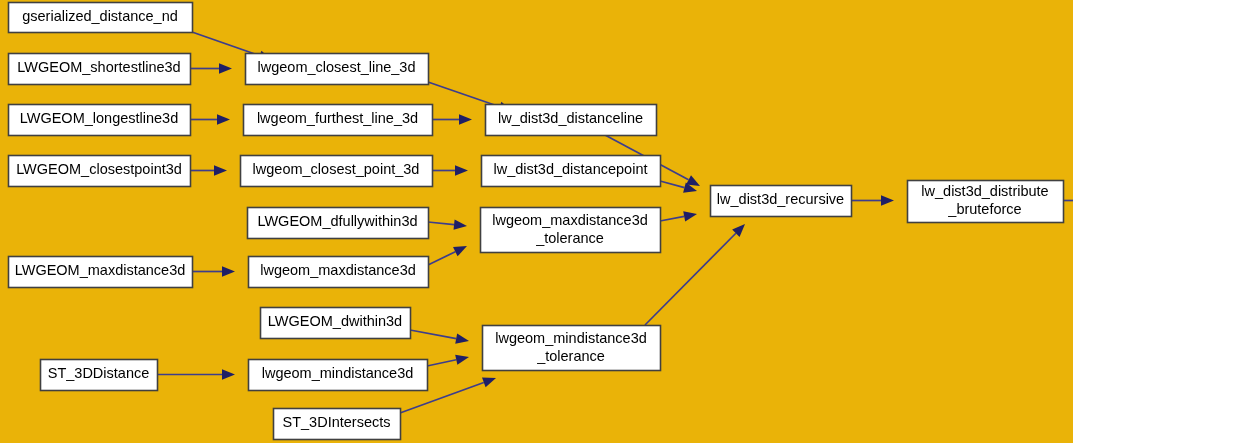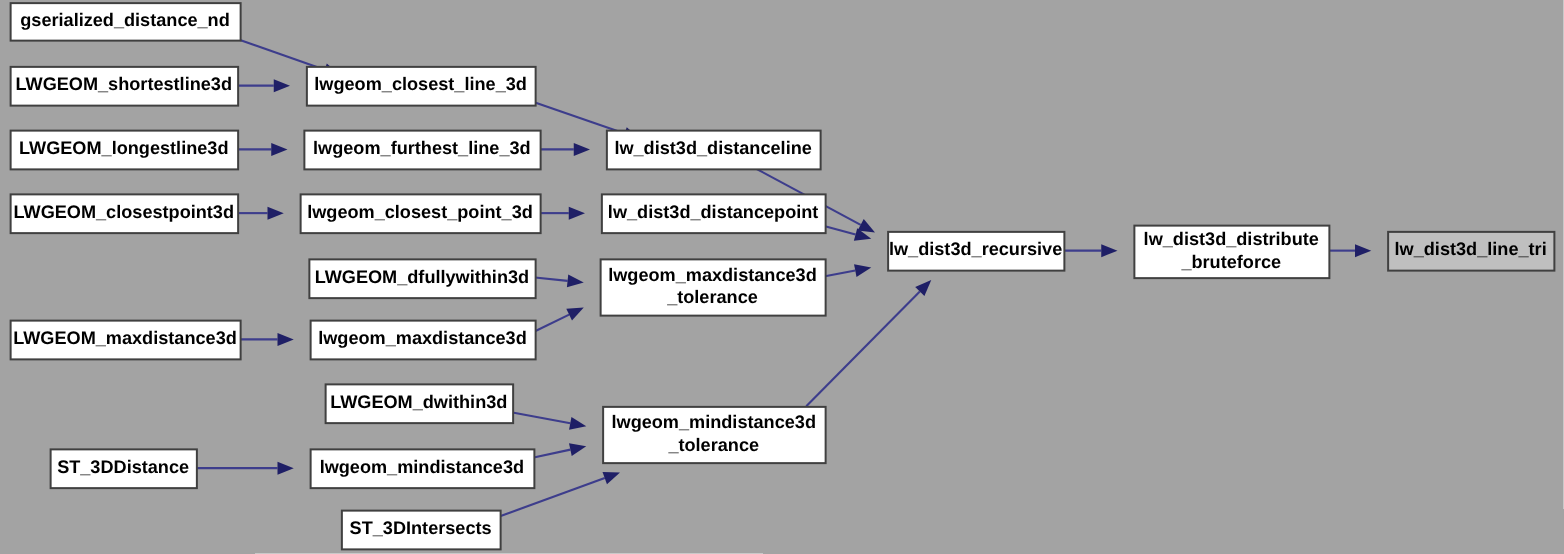--- a/index.html
+++ b/index.html
@@ -3,26 +3,25 @@
 <meta charset="utf-8">
 <title>Call graph</title>
 <style>
   html, body {
     margin: 0;
     padding: 0;
     background: #ffffff;
   }
   #graph-root {
     position: relative;
-    width: 1251px;
+    width: 1073px;
     height: 443px;
-    background: #a3a3a3;
+    background: #eab308;
     font-family: "Liberation Sans", sans-serif;
     overflow: hidden;
-    font-weight: bold;
   }
   svg#callgraph {
     display: block;
     width: 1251px;
     height: 443px;
   }
   .node-box {
     fill: #ffffff;
     stroke: #404040;
     stroke-width: 1.6;

